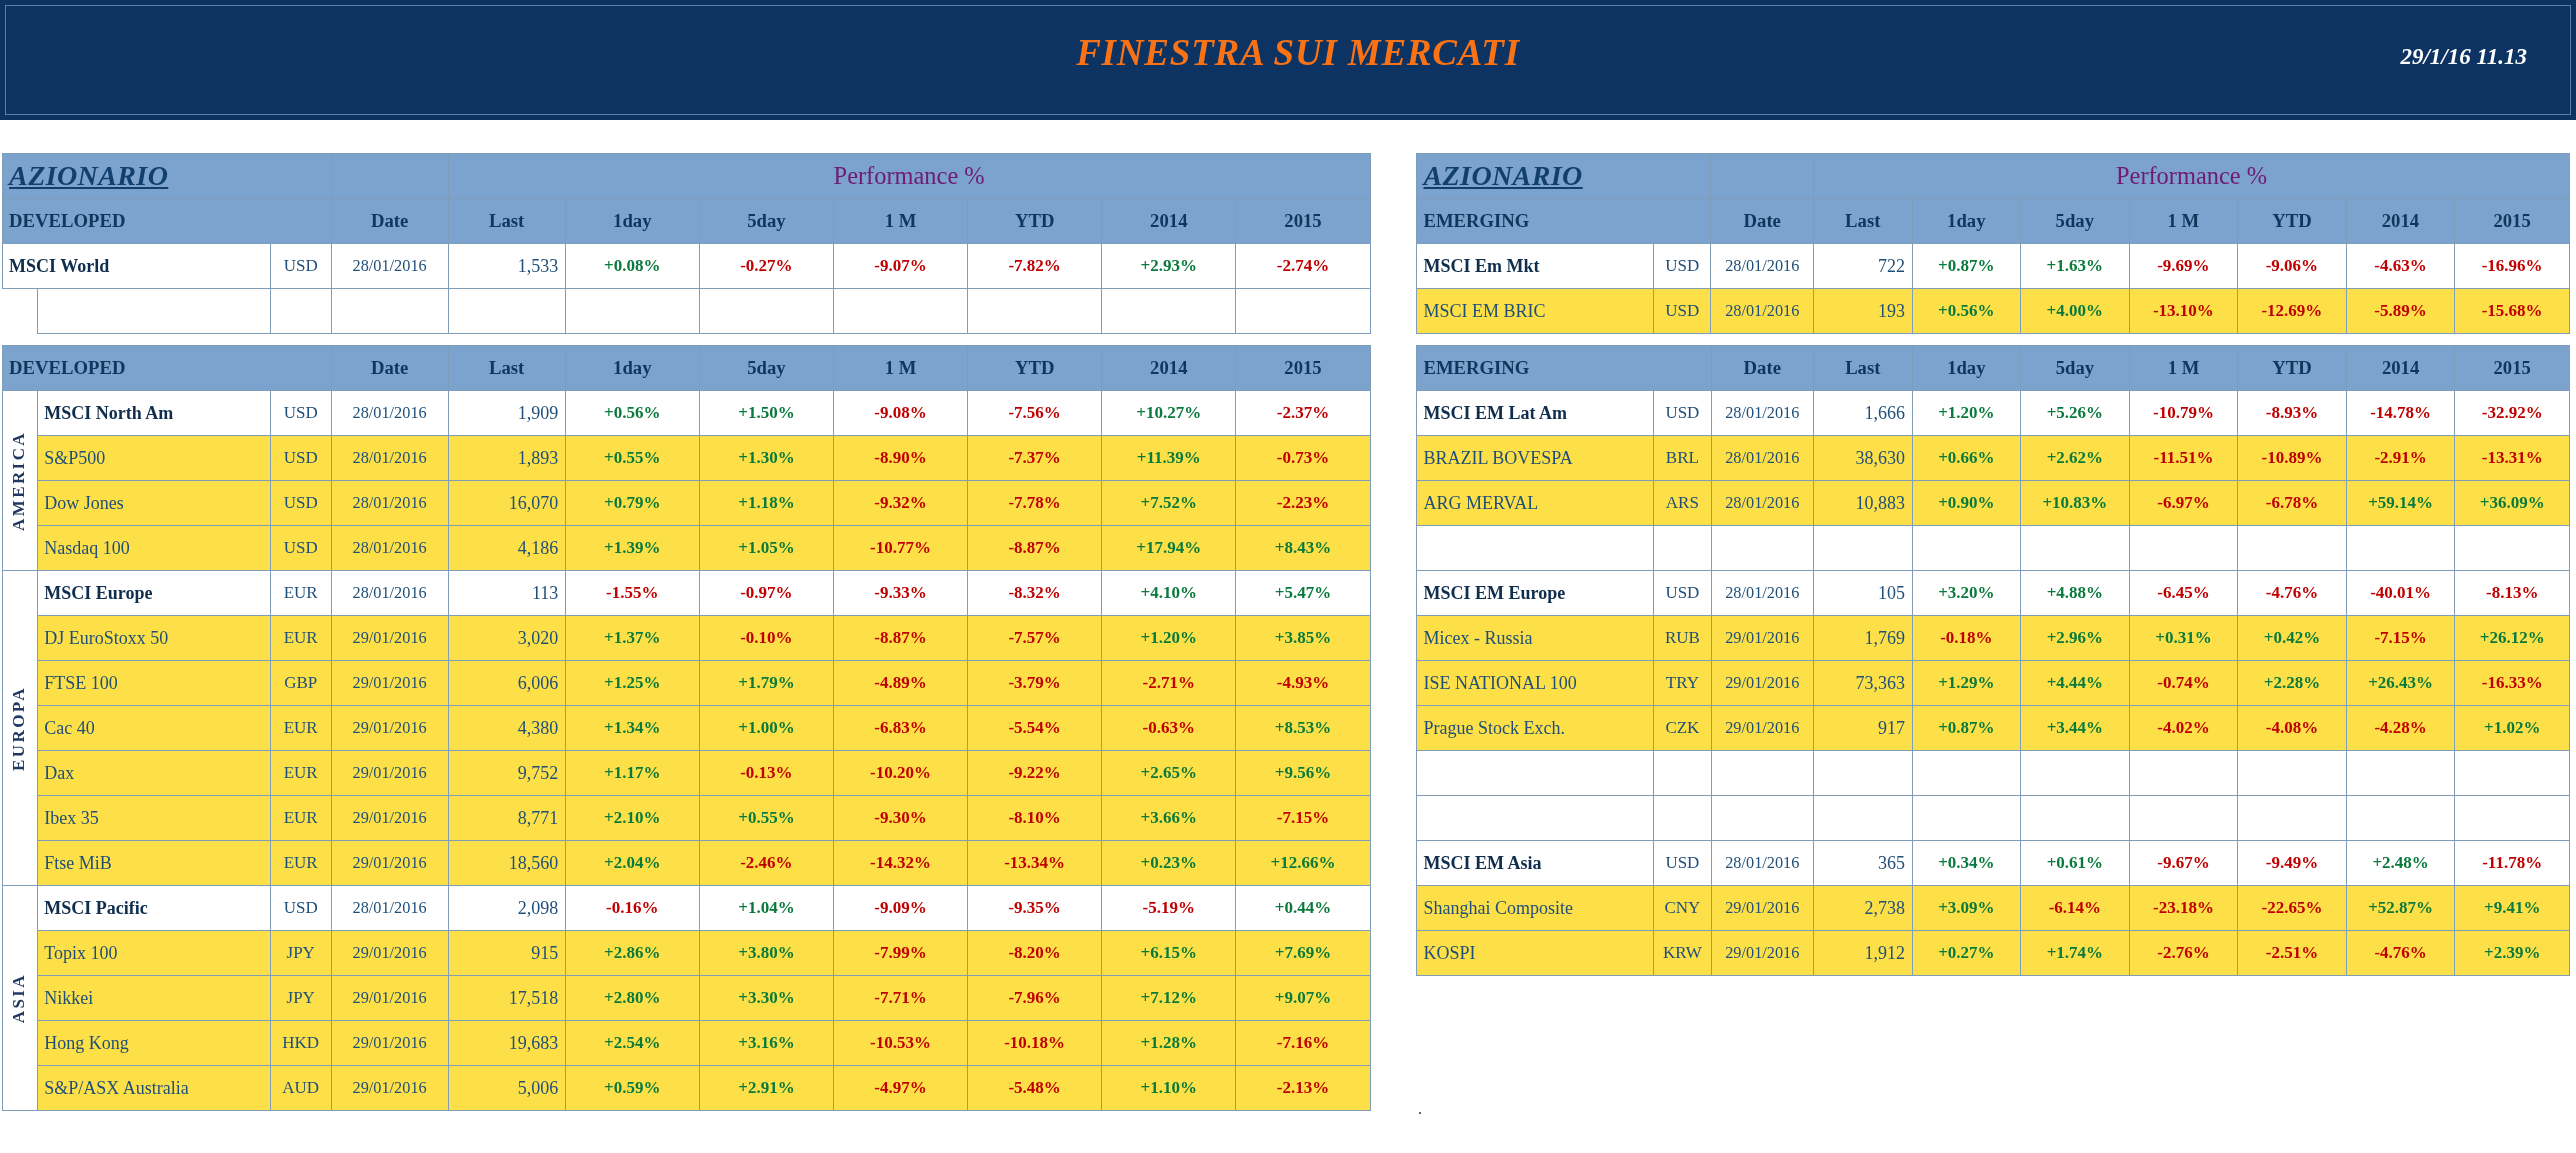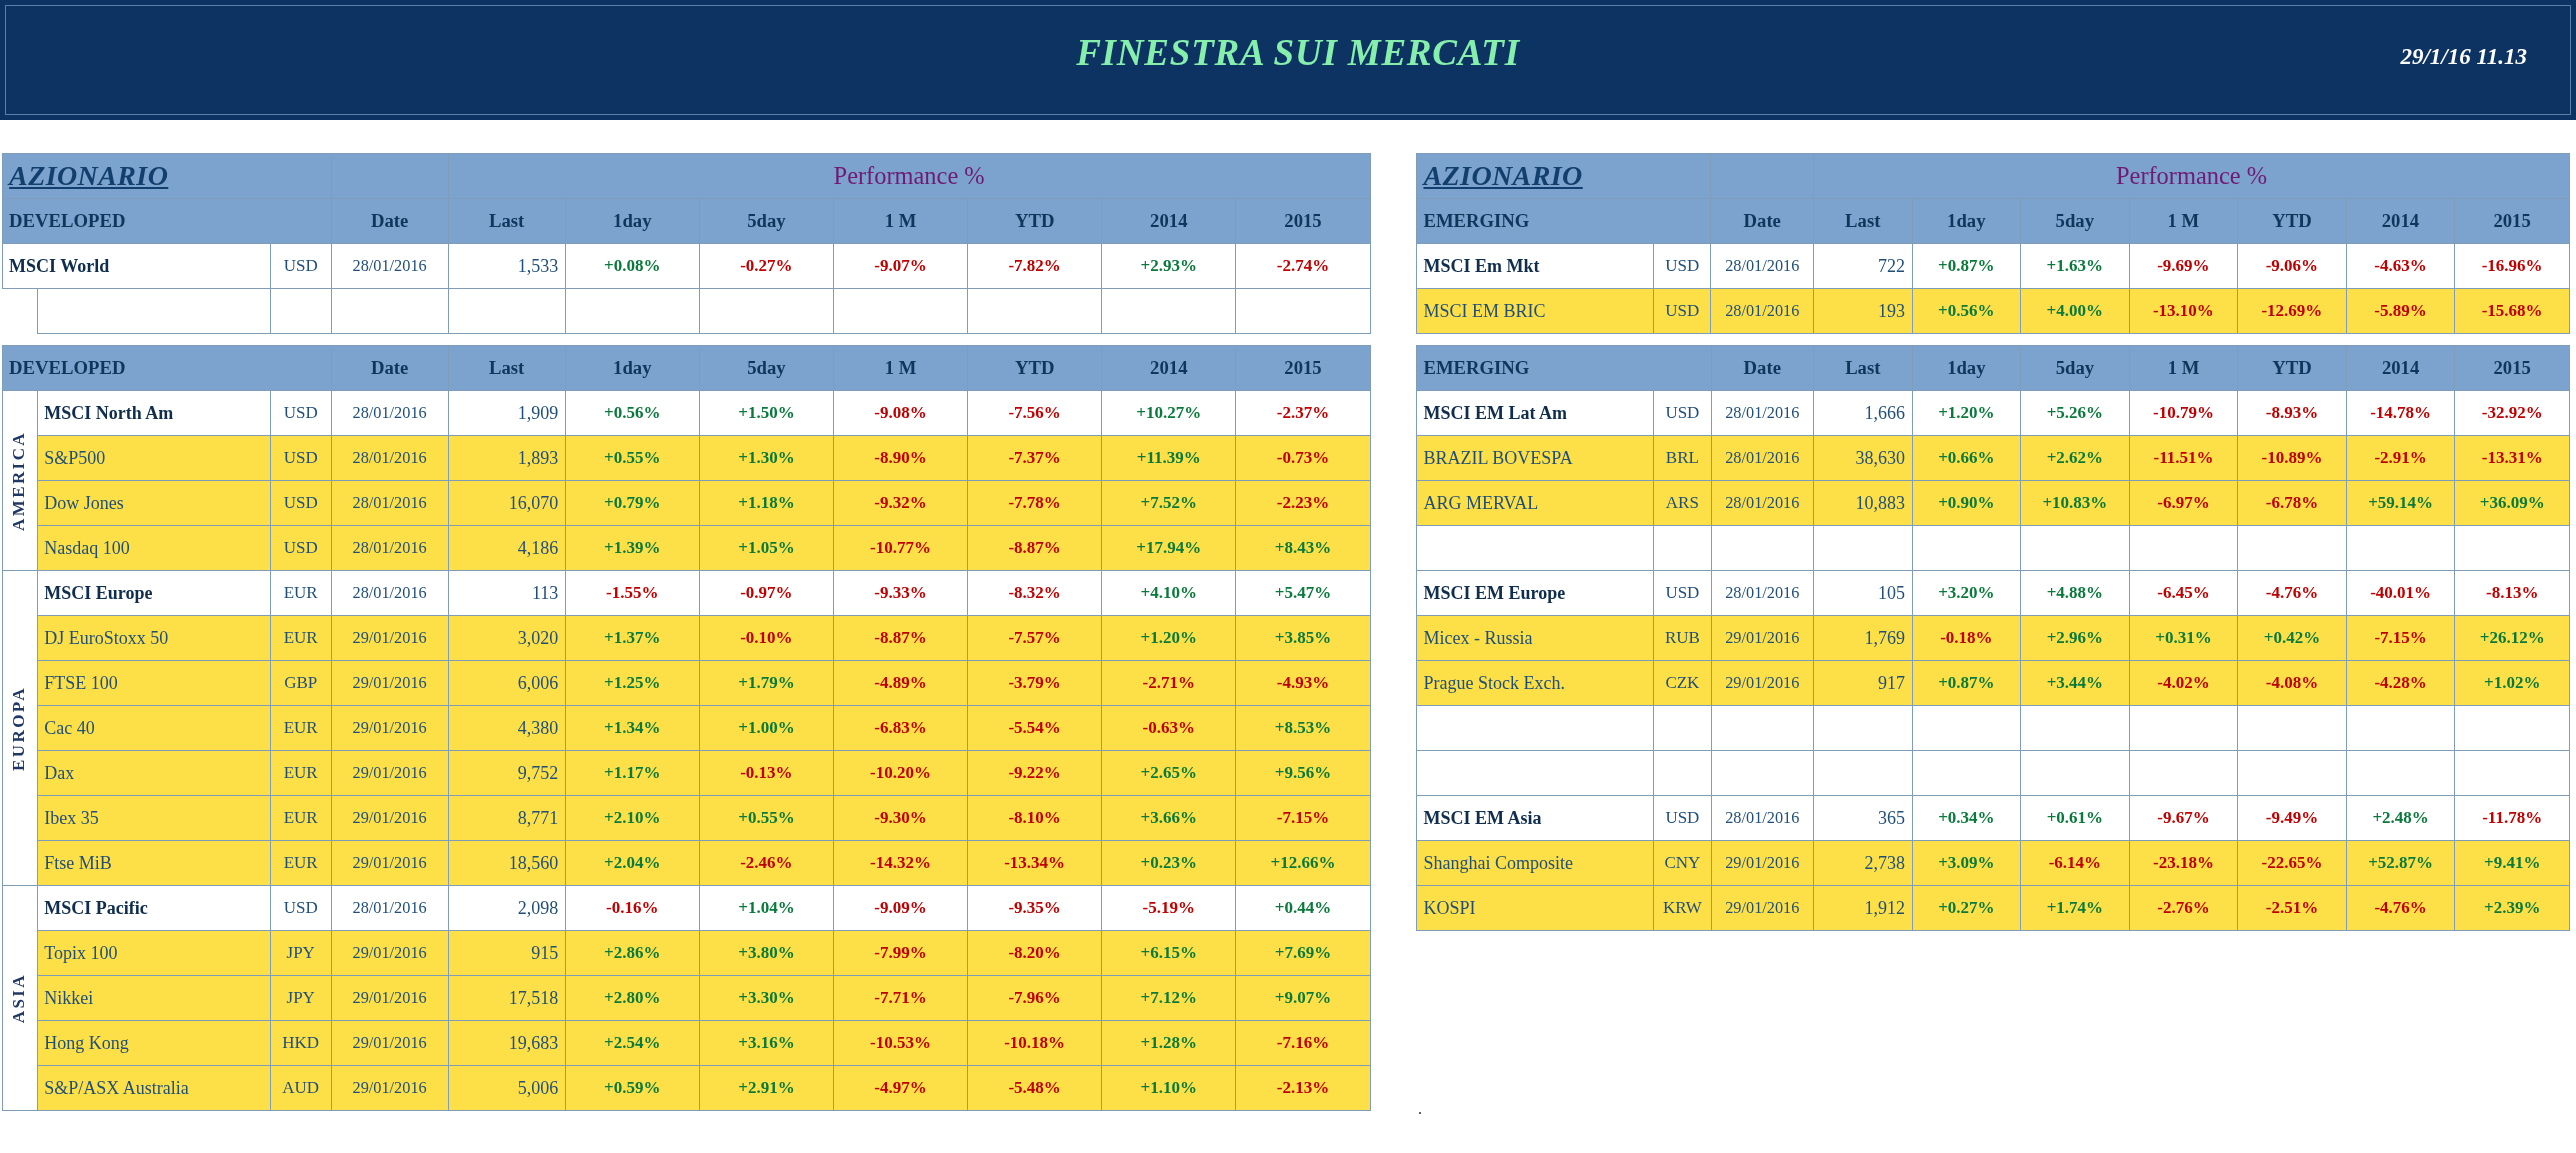--- a/index.html
+++ b/index.html
@@ -17,21 +17,21 @@
     box-sizing:border-box;
   }
   .banner-inner {
     position:absolute; left:4.9px; top:4.9px; right:4.9px; bottom:4.9px;
     border:1.6px solid #5b7fa6;
     box-sizing:border-box;
   }
   .banner-title {
     position:absolute; left:0; right:16px; top:31px;
     text-align:center;
-    color:#86efac;
+    color:#f97316;
     font-size:37px;
     font-style:italic;
     font-weight:bold;
     letter-spacing:0.8px;
     padding-left:36px;
   }
   .banner-date {
     position:absolute; right:49px; top:44px;
     color:#ffffff;
     font-size:23px;
@@ -582,20 +582,32 @@
           <td class="dt">29/01/2016</td>
           <td class="lv">1,769</td>
           <td class="pc neg">-0.18%</td>
           <td class="pc pos">+2.96%</td>
           <td class="pc pos">+0.31%</td>
           <td class="pc pos">+0.42%</td>
           <td class="pc neg">-7.15%</td>
           <td class="pc pos">+26.12%</td>
         </tr>
         <tr class="rowgrey">
+          <td class="nm">ISE NATIONAL 100</td>
+          <td class="cur">TRY</td>
+          <td class="dt">29/01/2016</td>
+          <td class="lv">73,363</td>
+          <td class="pc pos">+1.29%</td>
+          <td class="pc pos">+4.44%</td>
+          <td class="pc neg">-0.74%</td>
+          <td class="pc pos">+2.28%</td>
+          <td class="pc pos">+26.43%</td>
+          <td class="pc neg">-16.33%</td>
+        </tr>
+        <tr class="rowgrey">
           <td class="nm">Prague Stock Exch.</td>
           <td class="cur">CZK</td>
           <td class="dt">29/01/2016</td>
           <td class="lv">917</td>
           <td class="pc pos">+0.87%</td>
           <td class="pc pos">+3.44%</td>
           <td class="pc neg">-4.02%</td>
           <td class="pc neg">-4.08%</td>
           <td class="pc neg">-4.28%</td>
           <td class="pc pos">+1.02%</td>

